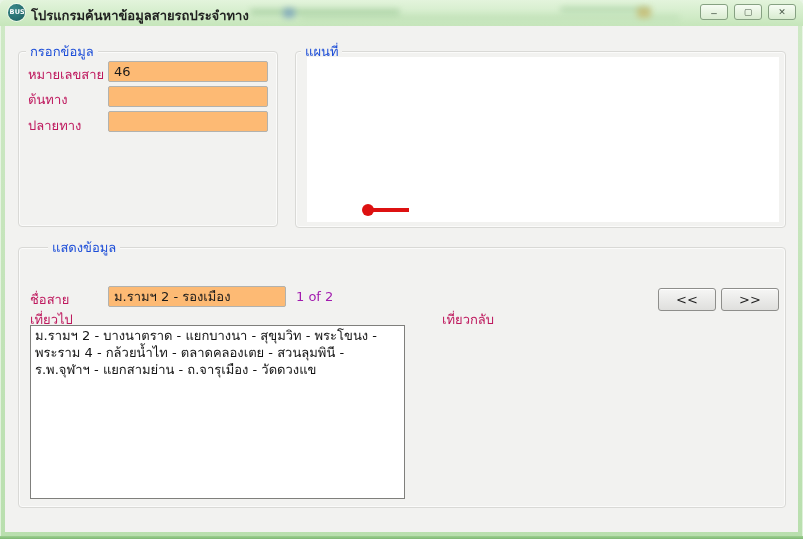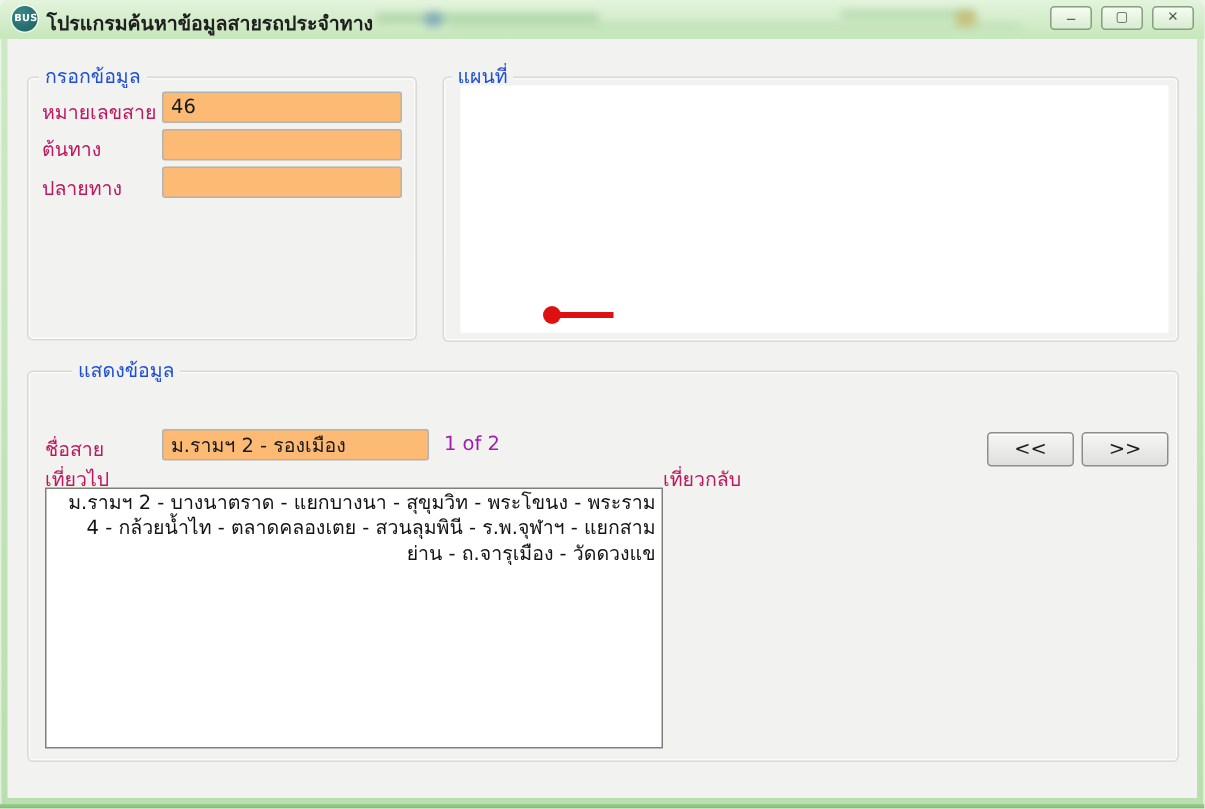--- a/index.html
+++ b/index.html
@@ -145,18 +145,18 @@
 
     <div class="fld-label" style="left:25px; top:263px;">ชื่อสาย</div>
     <input class="txt" style="left: 103px; top: 260px; width: 178px;" value="ม.รามฯ 2 - รองเมือง">
 
     <div class="pager-text" style="left:291px; top:263px;">1 of 2</div>
 
     <button class="btn" style="left:653px; top:262px; width:58px; height:23px;">&lt;&lt;</button>
     <button class="btn" style="left:716px; top:262px; width:58px; height:23px;">&gt;&gt;</button>
 
     <div class="fld-label" style="left:25px; top:283px;">เที่ยวไป</div>
-    <div class="textbox-multi" style="left:25px; top:299px; width:412px; height:174px;text-align:right;">ม.รามฯ 2 - บางนาตราด - แยกบางนา - สุขุมวิท - พระโขนง - พระราม 4 - กล้วยน้ำไท - ตลาดคลองเตย - สวนลุมพินี - ร.พ.จุฬาฯ - แยกสามย่าน - ถ.จารุเมือง - วัดดวงแข</div>
+    <div class="textbox-multi" style="left:25px; top:299px; width:375px; height:174px;">ม.รามฯ 2 - บางนาตราด - แยกบางนา - สุขุมวิท - พระโขนง - พระราม 4 - กล้วยน้ำไท - ตลาดคลองเตย - สวนลุมพินี - ร.พ.จุฬาฯ - แยกสามย่าน - ถ.จารุเมือง - วัดดวงแข</div>
 
     <div class="fld-label" style="left:437px; top:283px;">เที่ยวกลับ</div>
 
   </div>
 </div>
 
 </body></html>

